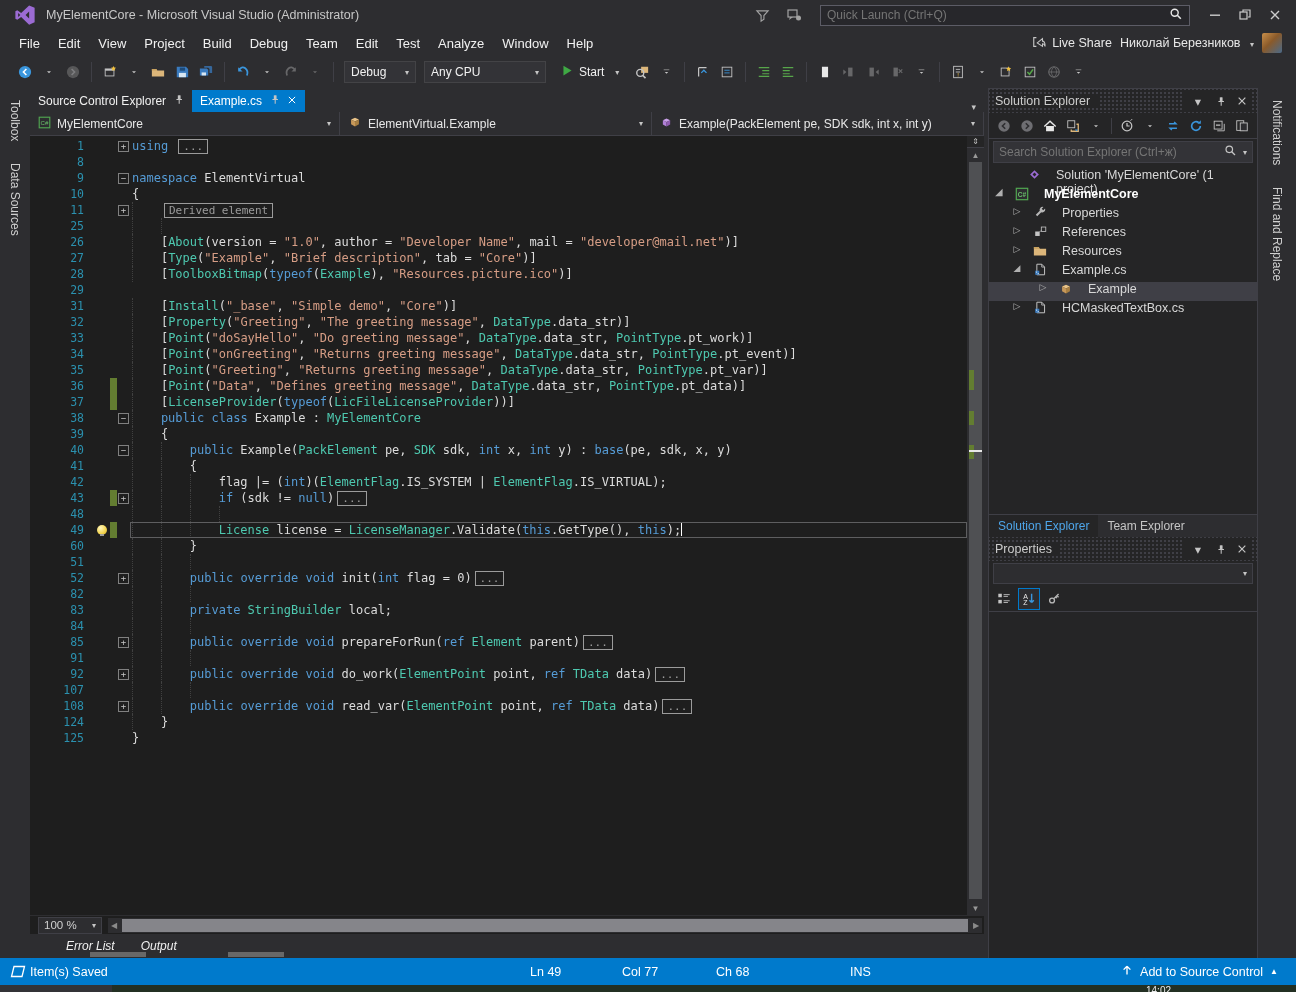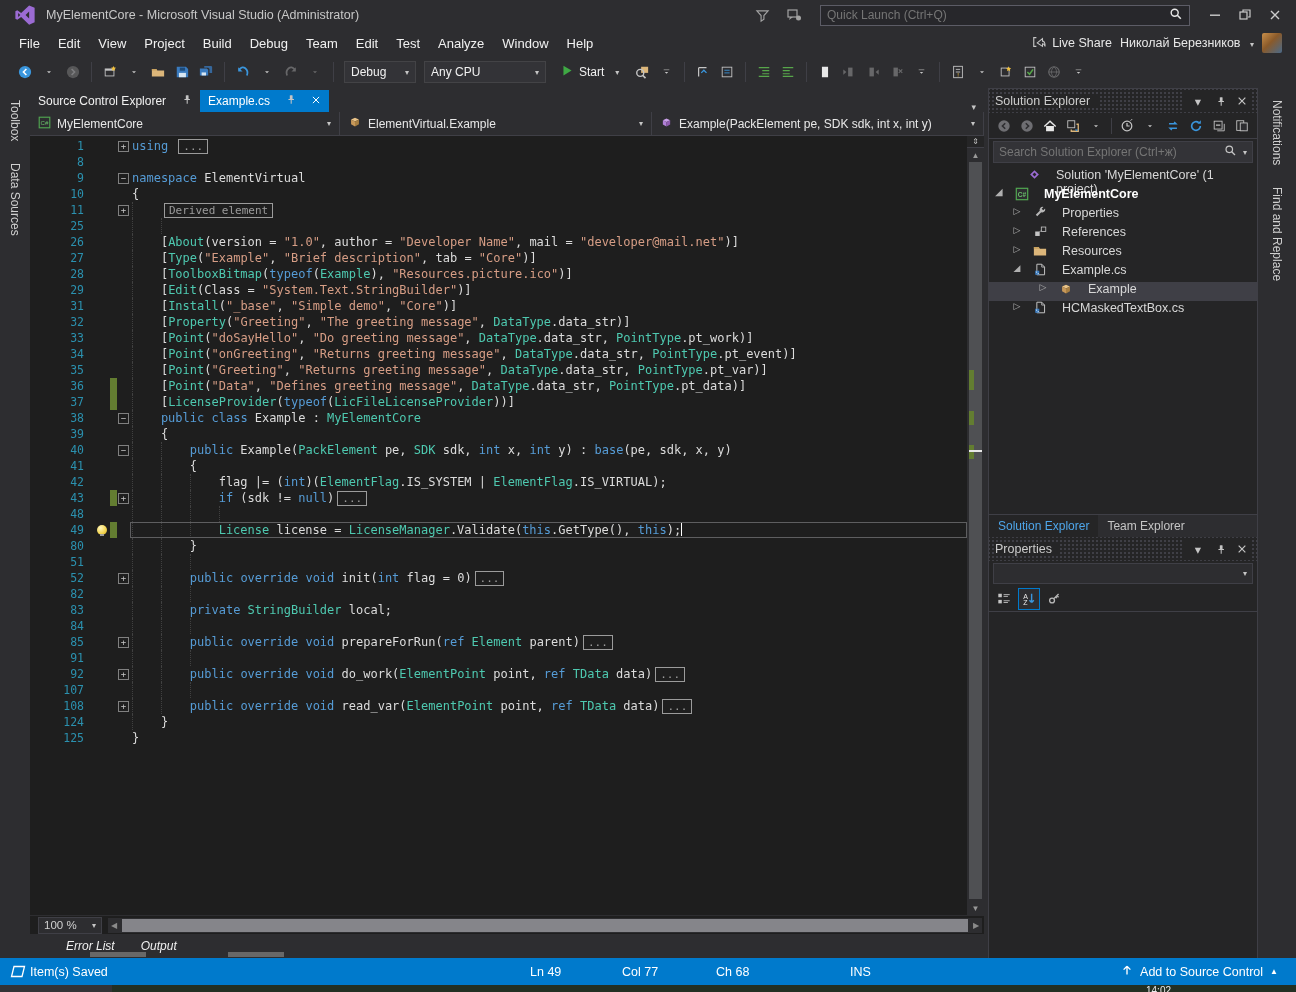--- a/index.html
+++ b/index.html
@@ -39,21 +39,21 @@
   
   .main { flex:1; display:flex; min-height:0; }
   .side-strip { width:30px; background:#2d2d30; display:flex; flex-direction:column; align-items:center; padding-top:8px; gap:14px; flex:0 0 auto; }
   .side-strip.right { width:38px; }
   .vtab { writing-mode:vertical-rl; color:#d0d0d0; font-size:12px; padding:4px 2px; cursor:default; }
 
   .editor-col { width:954px; display:flex; flex-direction:column; background:#1e1e1e; min-height:0; flex:0 0 auto; }
 
   
   .tabs-row { height:24px; background:#2d2d30; display:flex; align-items:flex-end; flex:0 0 auto; }
-  .doc-tab { height:22px; display:flex; align-items:center; padding:0 8px; gap:15px; font-size:12px; color:#f1f1f1; cursor:default; }
+  .doc-tab { height:22px; display:flex; align-items:center; padding:0 8px; gap:7px; font-size:12px; color:#f1f1f1; cursor:default; }
   .doc-tab.active { background:#007acc; color:#fff; }
   .tabwell-caret { margin-left:auto; padding-right:8px; color:#c5c5c5; font-size:9px; }
 
   
   .crumbs { height:24px; background:#252526; display:flex; border-bottom:1px solid #3f3f46; flex:0 0 auto; }
   .crumb { display:flex; align-items:center; gap:6px; padding:0 8px; border-right:1px solid #3f3f46; background:#2d2d30; color:#e8e8e8; font-size:12px; }
   .crumb .cc { font-size:8px; color:#c5c5c5; margin-left:auto; }
   .crumb1 { width:310px; } .crumb2 { width:312px; } .crumb3 { flex:1; }
 
   
@@ -465,37 +465,37 @@
         <div class="code-lines" id="code-lines">
             <div class="cl"><span class="ln">1</span><span class="bulbcol"></span><span class="chgcol"></span><span class="foldcol"><span class="foldbox">+</span></span><span class="ct"><span class="tk-k">using</span><span class="tk-p"> </span><span class="tk-box">...</span></span></div>
             <div class="cl"><span class="ln">8</span><span class="bulbcol"></span><span class="chgcol"></span><span class="foldcol"></span><span class="ct"></span></div>
             <div class="cl"><span class="ln">9</span><span class="bulbcol"></span><span class="chgcol"></span><span class="foldcol"><span class="foldbox">−</span></span><span class="ct"><span class="tk-k">namespace</span><span class="tk-p"> ElementVirtual</span></span></div>
             <div class="cl"><span class="ln">10</span><span class="bulbcol"></span><span class="chgcol"></span><span class="foldcol"></span><span class="ct"><span class="tk-p">{</span></span></div>
             <div class="cl"><span class="ln">11</span><span class="bulbcol"></span><span class="chgcol"></span><span class="foldcol"><span class="foldbox">+</span></span><span class="ct"><span class="g"></span><span class="tk-cbox">Derived element</span></span></div>
             <div class="cl"><span class="ln">25</span><span class="bulbcol"></span><span class="chgcol"></span><span class="foldcol"></span><span class="ct"><span class="g"></span><span class="g"></span></span></div>
             <div class="cl"><span class="ln">26</span><span class="bulbcol"></span><span class="chgcol"></span><span class="foldcol"></span><span class="ct"><span class="g"></span><span class="tk-p">[</span><span class="tk-t">About</span><span class="tk-p">(version = </span><span class="tk-s">"1.0"</span><span class="tk-p">, author = </span><span class="tk-s">"Developer Name"</span><span class="tk-p">, mail = </span><span class="tk-s">"developer@mail.net"</span><span class="tk-p">)]</span></span></div>
             <div class="cl"><span class="ln">27</span><span class="bulbcol"></span><span class="chgcol"></span><span class="foldcol"></span><span class="ct"><span class="g"></span><span class="tk-p">[</span><span class="tk-t">Type</span><span class="tk-p">(</span><span class="tk-s">"Example"</span><span class="tk-p">, </span><span class="tk-s">"Brief description"</span><span class="tk-p">, tab = </span><span class="tk-s">"Core"</span><span class="tk-p">)]</span></span></div>
             <div class="cl"><span class="ln">28</span><span class="bulbcol"></span><span class="chgcol"></span><span class="foldcol"></span><span class="ct"><span class="g"></span><span class="tk-p">[</span><span class="tk-t">ToolboxBitmap</span><span class="tk-p">(</span><span class="tk-k">typeof</span><span class="tk-p">(</span><span class="tk-t">Example</span><span class="tk-p">), </span><span class="tk-s">"Resources.picture.ico"</span><span class="tk-p">)]</span></span></div>
-            <div class="cl"><span class="ln">29</span><span class="bulbcol"></span><span class="chgcol"></span><span class="foldcol"></span><span class="ct"><span class="g"></span><span class="tk-p">[</span><span class="tk-t">Edit</span><span class="tk-p">(Class = </span><span class="tk-s">"System.Text.StringBuilder"</span><span class="tk-p">)]</span></span></div>
+            <div class="cl"><span class="ln">29</span><span class="bulbcol"></span><span class="chgcol"></span><span class="foldcol"></span></div>
             <div class="cl"><span class="ln">31</span><span class="bulbcol"></span><span class="chgcol"></span><span class="foldcol"></span><span class="ct"><span class="g"></span><span class="tk-p">[</span><span class="tk-t">Install</span><span class="tk-p">(</span><span class="tk-s">"_base"</span><span class="tk-p">, </span><span class="tk-s">"Simple demo"</span><span class="tk-p">, </span><span class="tk-s">"Core"</span><span class="tk-p">)]</span></span></div>
             <div class="cl"><span class="ln">32</span><span class="bulbcol"></span><span class="chgcol"></span><span class="foldcol"></span><span class="ct"><span class="g"></span><span class="tk-p">[</span><span class="tk-t">Property</span><span class="tk-p">(</span><span class="tk-s">"Greeting"</span><span class="tk-p">, </span><span class="tk-s">"The greeting message"</span><span class="tk-p">, </span><span class="tk-t">DataType</span><span class="tk-p">.data_str)]</span></span></div>
             <div class="cl"><span class="ln">33</span><span class="bulbcol"></span><span class="chgcol"></span><span class="foldcol"></span><span class="ct"><span class="g"></span><span class="tk-p">[</span><span class="tk-t">Point</span><span class="tk-p">(</span><span class="tk-s">"doSayHello"</span><span class="tk-p">, </span><span class="tk-s">"Do greeting message"</span><span class="tk-p">, </span><span class="tk-t">DataType</span><span class="tk-p">.data_str, </span><span class="tk-t">PointType</span><span class="tk-p">.pt_work)]</span></span></div>
             <div class="cl"><span class="ln">34</span><span class="bulbcol"></span><span class="chgcol"></span><span class="foldcol"></span><span class="ct"><span class="g"></span><span class="tk-p">[</span><span class="tk-t">Point</span><span class="tk-p">(</span><span class="tk-s">"onGreeting"</span><span class="tk-p">, </span><span class="tk-s">"Returns greeting message"</span><span class="tk-p">, </span><span class="tk-t">DataType</span><span class="tk-p">.data_str, </span><span class="tk-t">PointType</span><span class="tk-p">.pt_event)]</span></span></div>
             <div class="cl"><span class="ln">35</span><span class="bulbcol"></span><span class="chgcol"></span><span class="foldcol"></span><span class="ct"><span class="g"></span><span class="tk-p">[</span><span class="tk-t">Point</span><span class="tk-p">(</span><span class="tk-s">"Greeting"</span><span class="tk-p">, </span><span class="tk-s">"Returns greeting message"</span><span class="tk-p">, </span><span class="tk-t">DataType</span><span class="tk-p">.data_str, </span><span class="tk-t">PointType</span><span class="tk-p">.pt_var)]</span></span></div>
             <div class="cl"><span class="ln">36</span><span class="bulbcol"></span><span class="chgcol on"></span><span class="foldcol"></span><span class="ct"><span class="g"></span><span class="tk-p">[</span><span class="tk-t">Point</span><span class="tk-p">(</span><span class="tk-s">"Data"</span><span class="tk-p">, </span><span class="tk-s">"Defines greeting message"</span><span class="tk-p">, </span><span class="tk-t">DataType</span><span class="tk-p">.data_str, </span><span class="tk-t">PointType</span><span class="tk-p">.pt_data)]</span></span></div>
             <div class="cl"><span class="ln">37</span><span class="bulbcol"></span><span class="chgcol on"></span><span class="foldcol"></span><span class="ct"><span class="g"></span><span class="tk-p">[</span><span class="tk-t">LicenseProvider</span><span class="tk-p">(</span><span class="tk-k">typeof</span><span class="tk-p">(</span><span class="tk-t">LicFileLicenseProvider</span><span class="tk-p">))]</span></span></div>
             <div class="cl"><span class="ln">38</span><span class="bulbcol"></span><span class="chgcol"></span><span class="foldcol"><span class="foldbox">−</span></span><span class="ct"><span class="g"></span><span class="tk-k">public</span><span class="tk-p"> </span><span class="tk-k">class</span><span class="tk-p"> Example : </span><span class="tk-t">MyElementCore</span></span></div>
             <div class="cl"><span class="ln">39</span><span class="bulbcol"></span><span class="chgcol"></span><span class="foldcol"></span><span class="ct"><span class="g"></span><span class="tk-p">{</span></span></div>
             <div class="cl"><span class="ln">40</span><span class="bulbcol"></span><span class="chgcol"></span><span class="foldcol"><span class="foldbox">−</span></span><span class="ct"><span class="g"></span><span class="g"></span><span class="tk-k">public</span><span class="tk-p"> Example(</span><span class="tk-t">PackElement</span><span class="tk-p"> pe, </span><span class="tk-t">SDK</span><span class="tk-p"> sdk, </span><span class="tk-k">int</span><span class="tk-p"> x, </span><span class="tk-k">int</span><span class="tk-p"> y) : </span><span class="tk-k">base</span><span class="tk-p">(pe, sdk, x, y)</span></span></div>
             <div class="cl"><span class="ln">41</span><span class="bulbcol"></span><span class="chgcol"></span><span class="foldcol"></span><span class="ct"><span class="g"></span><span class="g"></span><span class="tk-p">{</span></span></div>
             <div class="cl"><span class="ln">42</span><span class="bulbcol"></span><span class="chgcol"></span><span class="foldcol"></span><span class="ct"><span class="g"></span><span class="g"></span><span class="g"></span><span class="tk-p">flag |= (</span><span class="tk-k">int</span><span class="tk-p">)(</span><span class="tk-t">ElementFlag</span><span class="tk-p">.IS_SYSTEM | </span><span class="tk-t">ElementFlag</span><span class="tk-p">.IS_VIRTUAL);</span></span></div>
             <div class="cl"><span class="ln">43</span><span class="bulbcol"></span><span class="chgcol on"></span><span class="foldcol"><span class="foldbox">+</span></span><span class="ct"><span class="g"></span><span class="g"></span><span class="g"></span><span class="tk-k">if</span><span class="tk-p"> (sdk != </span><span class="tk-k">null</span><span class="tk-p">)</span><span class="tk-box">...</span></span></div>
             <div class="cl"><span class="ln">48</span><span class="bulbcol"></span><span class="chgcol"></span><span class="foldcol"></span><span class="ct"><span class="g"></span><span class="g"></span><span class="g"></span><span class="g"></span></span></div>
             <div class="cl cur"><span class="ln">49</span><span class="bulbcol"><span class="bulb"></span></span><span class="chgcol on"></span><span class="foldcol"></span><span class="ct"><span class="g"></span><span class="g"></span><span class="g"></span><span class="tk-t">License</span><span class="tk-p"> license = </span><span class="tk-t">LicenseManager</span><span class="tk-p">.Validate(</span><span class="tk-k">this</span><span class="tk-p">.GetType(), </span><span class="tk-k">this</span><span class="tk-p">);</span><span class="caret-i"></span></span></div>
-            <div class="cl"><span class="ln">80</span><span class="bulbcol"></span><span class="chgcol"></span><span class="foldcol"></span><span class="ct"><span class="g"></span><span class="g"></span><span class="tk-p">}</span></span></div>
+            <div class="cl"><span class="ln">60</span><span class="bulbcol"></span><span class="chgcol"></span><span class="foldcol"></span><span class="ct"><span class="g"></span><span class="g"></span><span class="tk-p">}</span></span></div>
             <div class="cl"><span class="ln">51</span><span class="bulbcol"></span><span class="chgcol"></span><span class="foldcol"></span><span class="ct"><span class="g"></span><span class="g"></span><span class="g"></span></span></div>
             <div class="cl"><span class="ln">52</span><span class="bulbcol"></span><span class="chgcol"></span><span class="foldcol"><span class="foldbox">+</span></span><span class="ct"><span class="g"></span><span class="g"></span><span class="tk-k">public</span><span class="tk-p"> </span><span class="tk-k">override</span><span class="tk-p"> </span><span class="tk-k">void</span><span class="tk-p"> init(</span><span class="tk-k">int</span><span class="tk-p"> flag = 0)</span><span class="tk-box">...</span></span></div>
             <div class="cl"><span class="ln">82</span><span class="bulbcol"></span><span class="chgcol"></span><span class="foldcol"></span><span class="ct"><span class="g"></span><span class="g"></span><span class="g"></span></span></div>
             <div class="cl"><span class="ln">83</span><span class="bulbcol"></span><span class="chgcol"></span><span class="foldcol"></span><span class="ct"><span class="g"></span><span class="g"></span><span class="tk-k">private</span><span class="tk-p"> </span><span class="tk-t">StringBuilder</span><span class="tk-p"> local;</span></span></div>
             <div class="cl"><span class="ln">84</span><span class="bulbcol"></span><span class="chgcol"></span><span class="foldcol"></span><span class="ct"><span class="g"></span><span class="g"></span><span class="g"></span></span></div>
             <div class="cl"><span class="ln">85</span><span class="bulbcol"></span><span class="chgcol"></span><span class="foldcol"><span class="foldbox">+</span></span><span class="ct"><span class="g"></span><span class="g"></span><span class="tk-k">public</span><span class="tk-p"> </span><span class="tk-k">override</span><span class="tk-p"> </span><span class="tk-k">void</span><span class="tk-p"> prepareForRun(</span><span class="tk-k">ref</span><span class="tk-p"> </span><span class="tk-t">Element</span><span class="tk-p"> parent)</span><span class="tk-box">...</span></span></div>
             <div class="cl"><span class="ln">91</span><span class="bulbcol"></span><span class="chgcol"></span><span class="foldcol"></span><span class="ct"><span class="g"></span><span class="g"></span><span class="g"></span></span></div>
             <div class="cl"><span class="ln">92</span><span class="bulbcol"></span><span class="chgcol"></span><span class="foldcol"><span class="foldbox">+</span></span><span class="ct"><span class="g"></span><span class="g"></span><span class="tk-k">public</span><span class="tk-p"> </span><span class="tk-k">override</span><span class="tk-p"> </span><span class="tk-k">void</span><span class="tk-p"> do_work(</span><span class="tk-t">ElementPoint</span><span class="tk-p"> point, </span><span class="tk-k">ref</span><span class="tk-p"> </span><span class="tk-t">TData</span><span class="tk-p"> data)</span><span class="tk-box">...</span></span></div>
             <div class="cl"><span class="ln">107</span><span class="bulbcol"></span><span class="chgcol"></span><span class="foldcol"></span><span class="ct"><span class="g"></span><span class="g"></span><span class="g"></span></span></div>
             <div class="cl"><span class="ln">108</span><span class="bulbcol"></span><span class="chgcol"></span><span class="foldcol"><span class="foldbox">+</span></span><span class="ct"><span class="g"></span><span class="g"></span><span class="tk-k">public</span><span class="tk-p"> </span><span class="tk-k">override</span><span class="tk-p"> </span><span class="tk-k">void</span><span class="tk-p"> read_var(</span><span class="tk-t">ElementPoint</span><span class="tk-p"> point, </span><span class="tk-k">ref</span><span class="tk-p"> </span><span class="tk-t">TData</span><span class="tk-p"> data)</span><span class="tk-box">...</span></span></div>

